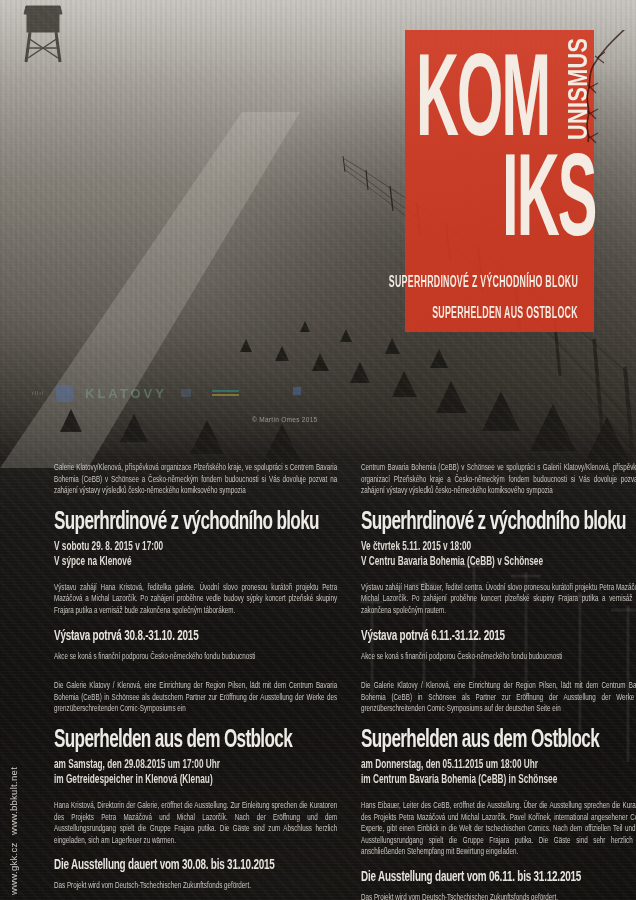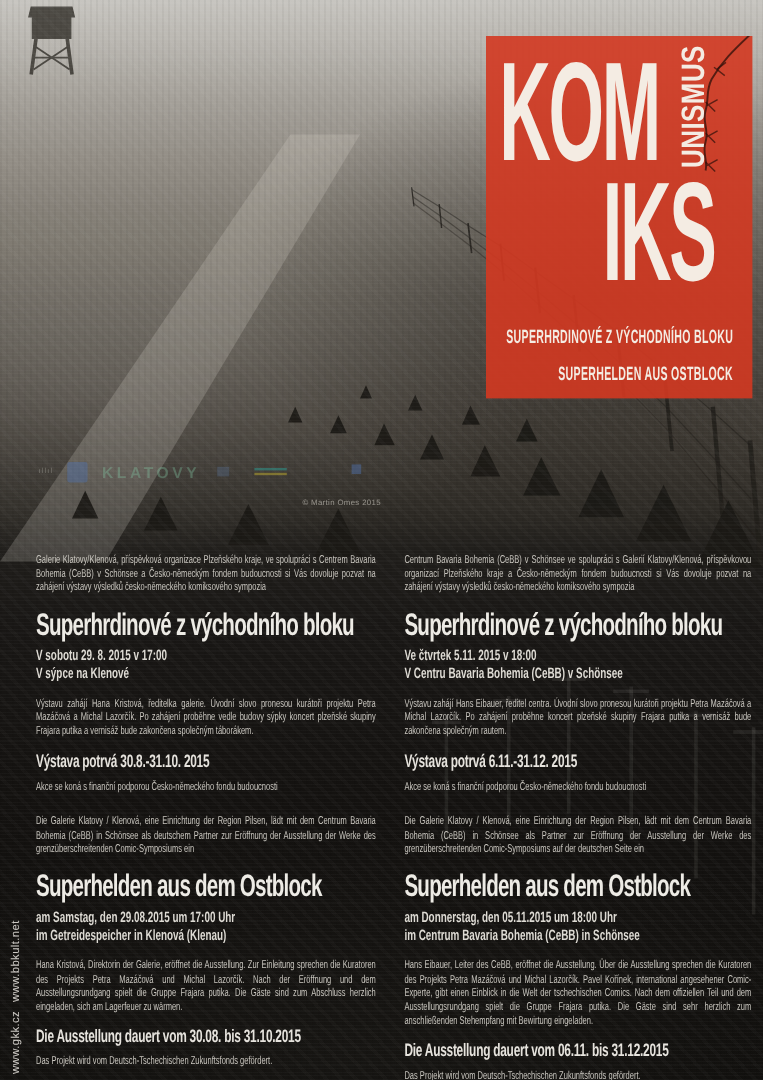--- a/index.html
+++ b/index.html
@@ -32,21 +32,21 @@
               color:rgba(135,205,170,0.33);}
   .wm-blob{left:181px;top:5px;width:10px;height:8px;background:rgba(100,140,200,0.22);}
   .wm-line-teal{left:212px;top:6px;width:27px;height:2px;background:rgba(45,170,160,0.45);}
   .wm-line-yellow{left:212px;top:10px;width:27px;height:2px;background:rgba(205,185,45,0.45);}
   .wm-sq2{left:293px;top:3px;width:8px;height:8px;background:rgba(85,125,195,0.40);}
 
   .photo-credit{position:absolute;left:252px;top:416px;font-size:6.5px;
                 color:rgba(230,226,216,0.55);letter-spacing:0.3px;}
 
   
-  .red-box{position:absolute;left:405px;top:30px;width:222px;height:302px;
+  .red-box{position:absolute;left:405px;top:30px;width:189px;height:302px;
            background:rgba(211,57,33,0.90);}
   .kom,.iks{position:absolute;font-weight:bold;color:#f4ece3;line-height:96px;
             font-size:96px;letter-spacing:-3px;transform:scale(0.62,1.22);
             transform-origin:0 0;white-space:nowrap;}
   .kom{left:11px;top:6px;}
   .iks{left:97px;top:106px;}
   .vert-word{position:absolute;left:158px;top:110px;width:0;height:0;}
   .vert-word span{position:absolute;left:0;top:0;transform-origin:0 0;
     transform:rotate(-90deg) scaleX(0.8);font-size:27px;font-weight:bold;
     color:#f4ece3;white-space:nowrap;letter-spacing:0.5px;}
@@ -59,21 +59,21 @@
 
   
   .side-url{position:absolute;width:0;height:0;}
   .side-url span{position:absolute;left:0;top:0;transform-origin:0 0;
     transform:rotate(-90deg);font-size:9.5px;color:rgba(235,232,226,0.85);
     white-space:nowrap;letter-spacing:0.3px;}
   .url-top{left:8px;top:835px;}
   .url-bottom{left:8px;top:895px;}
 
   
-  .col{position:absolute;top:461px;color:#cfccc5;}
+  .col{position:absolute;top:461px;color:#cfccc5;margin-left:24px;}
   .col-left{left:30px;width:283px;}
   .col-right{left:337px;width:289px;}
   .condense{transform:scaleX(0.66);transform-origin:0 0;}
   .col-left .condense{width:429px;}
   .col-right .condense{width:438px;}
   .p-intro,.p-body,.p-note{font-size:9.5px;line-height:11.6px;text-align:justify;
     margin:0 0 10px 0;color:#c9c6bf;}
   .p-note{margin-bottom:18px;}
   .h-event{font-size:26px;line-height:29px;font-weight:bold;letter-spacing:-1px;
     white-space:nowrap;color:#edebe5;margin:0 0 4px 0;}

